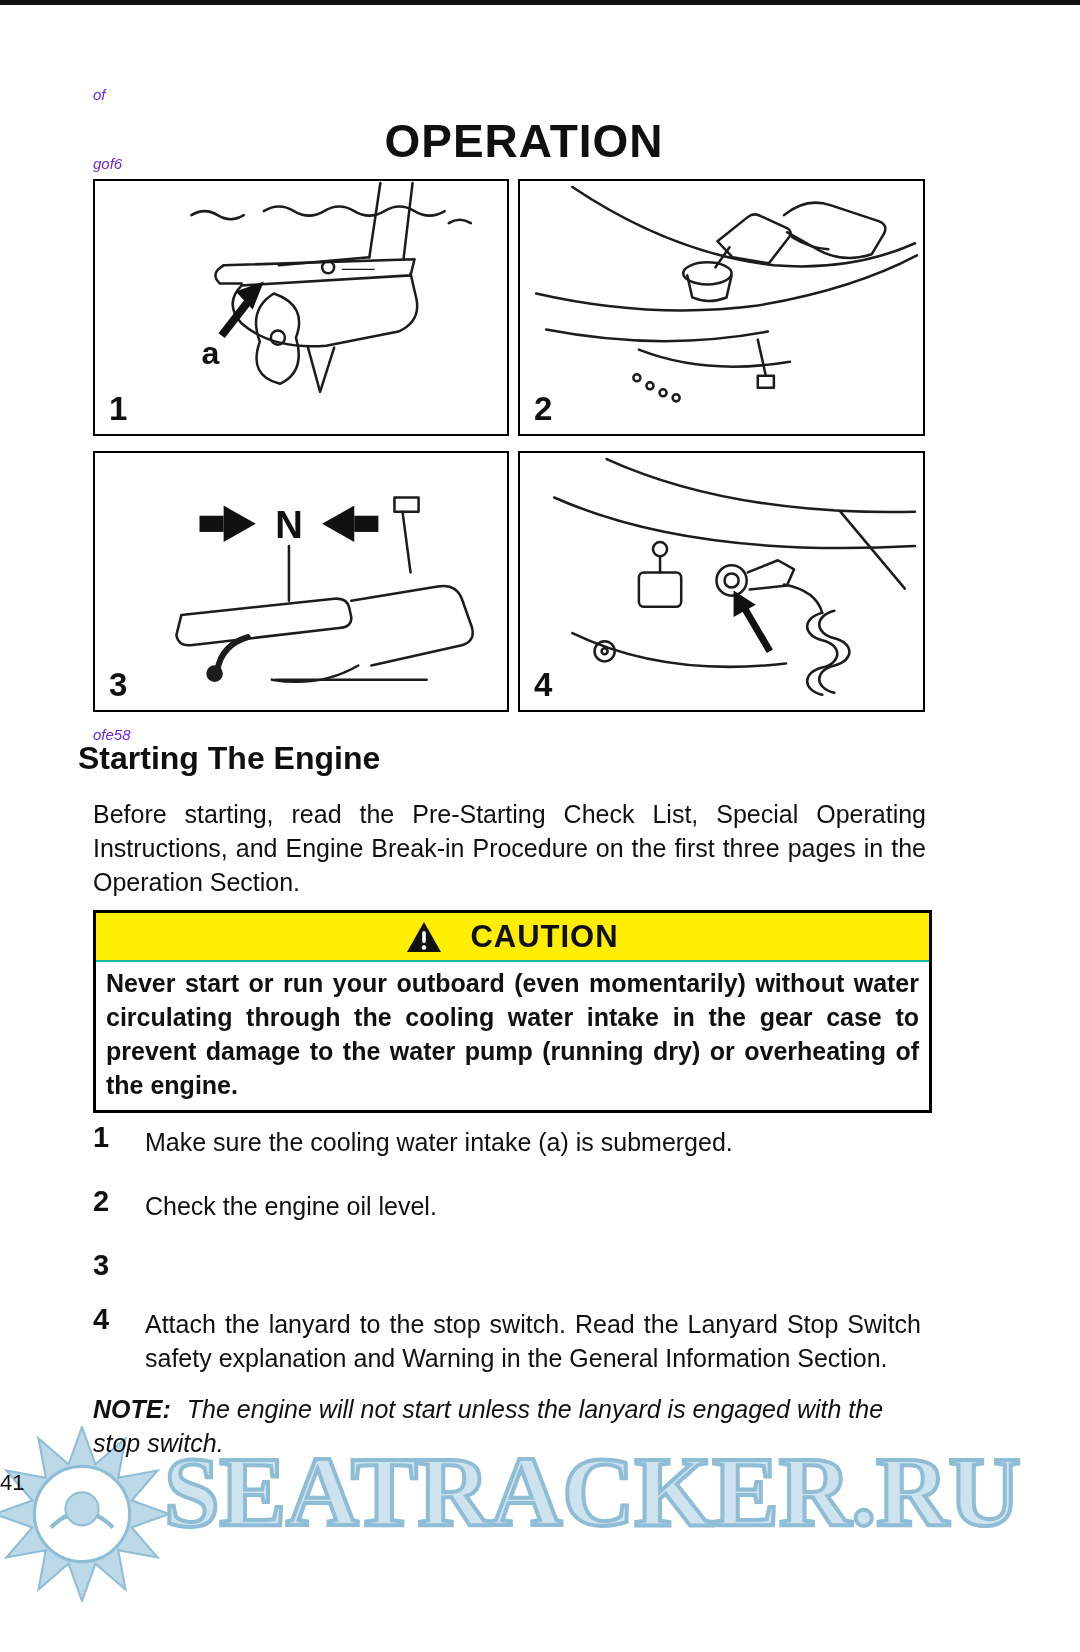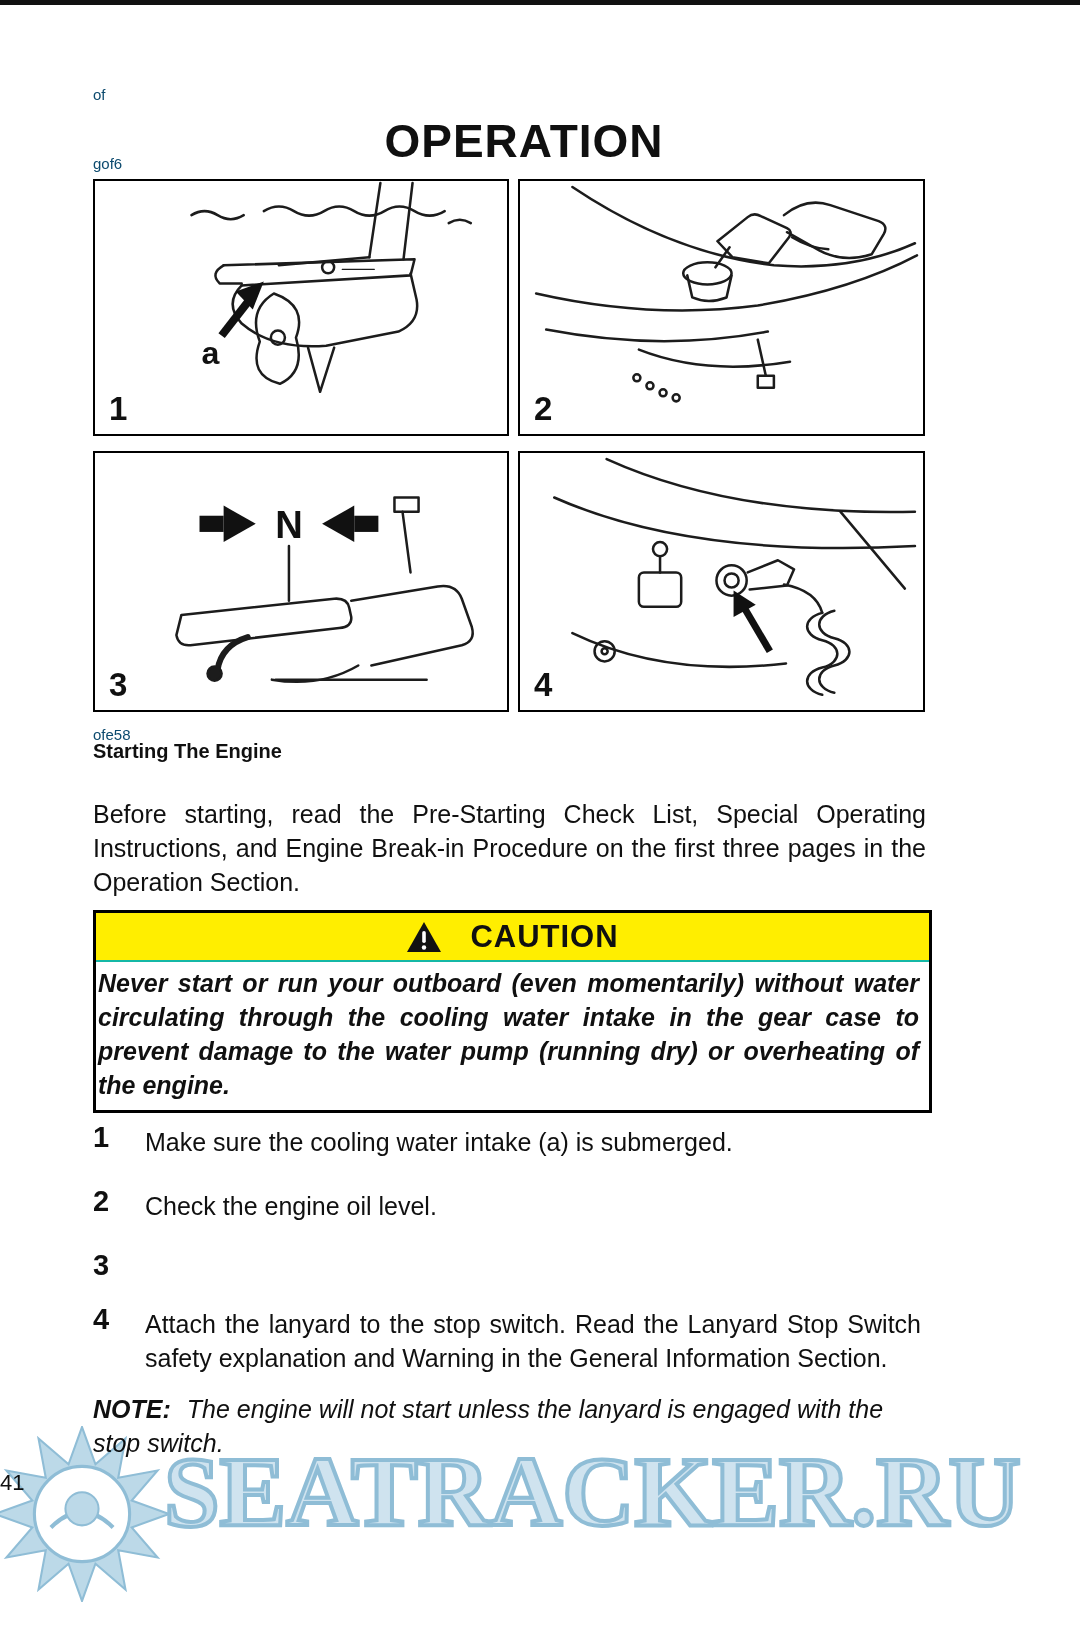--- a/index.html
+++ b/index.html
@@ -8,21 +8,21 @@
     position: relative;
     background: #ffffff;
     font-family: "Liberation Sans", sans-serif;
     color: #101010;
     overflow: hidden;
   }
   .abs { position: absolute; }
 
   .top-edge { left: 0; top: 0; width: 1080px; height: 5px; background: #111; }
 
-  .code { font-size: 15px; color: #0c4a6e; }
+  .code { font-size: 15px; color: #6d28d9; font-style: italic; }
   #code-of    { left: 93px; top: 86px; }
   #code-gof6  { left: 93px; top: 155px; }
   #code-ofe58 { left: 93px; top: 726px; }
 
   #page-title {
     left: 0; top: 98px; width: 1016px;
     text-align: center;
     font-size: 46px; font-weight: bold; letter-spacing: 1px;
   }
 
@@ -30,38 +30,38 @@
   #fig1 { left: 93px;  top: 179px; width: 412px; height: 253px; }
   #fig2 { left: 518px; top: 179px; width: 403px; height: 253px; }
   #fig3 { left: 93px;  top: 451px; width: 412px; height: 257px; }
   #fig4 { left: 518px; top: 451px; width: 403px; height: 257px; }
   .figure svg.art { position: absolute; left: 0; top: 0; width: 100%; height: 100%; }
   .fig-num {
     position: absolute; left: 14px; bottom: 6px;
     font-size: 33px; font-weight: bold;
   }
 
-  #section-heading { left: 93px; top: 740px; font-size: 20px; font-weight: bold; }
+  #section-heading { left: 78px; top: 740px; font-size: 32px; font-weight: bold; }
 
   #intro {
     left: 93px; top: 797px; width: 833px;
     font-size: 25px; line-height: 34px; text-align: justify;
   }
 
   #caution { left: 93px; top: 910px; width: 833px; border: 3px solid #000; }
   .caution-header {
     background: var(--caution-yellow, #ffee00);
     border-bottom: 2px solid #14b8a6;
     height: 47px;
     display: flex; align-items: center; justify-content: center; gap: 28px;
   }
   .caution-title { font-size: 31px; font-weight: bold; letter-spacing: 1px; }
   .caution-body {
-    padding: 4px 10px 8px 2px;
-    font-size: 25px; font-weight: bold; line-height: 34px; text-align: justify; font-style: italic;
+    padding: 4px 10px 8px 10px;
+    font-size: 25px; font-weight: bold; line-height: 34px; text-align: justify;
   }
 
   #steps { left: 93px; top: 1120px; width: 833px; }
   .step { display: flex; margin-bottom: 20px; }
   .step-num { flex: 0 0 47px; width: 47px; font-size: 29px; font-weight: bold; line-height: 34px; }
   .step-text { margin: 5px; font-size: 25px; line-height: 34px; text-align: justify; }
 
   #note {
     left: 93px; top: 1392px; width: 833px;
     font-size: 25px; line-height: 34px; font-style: italic;

